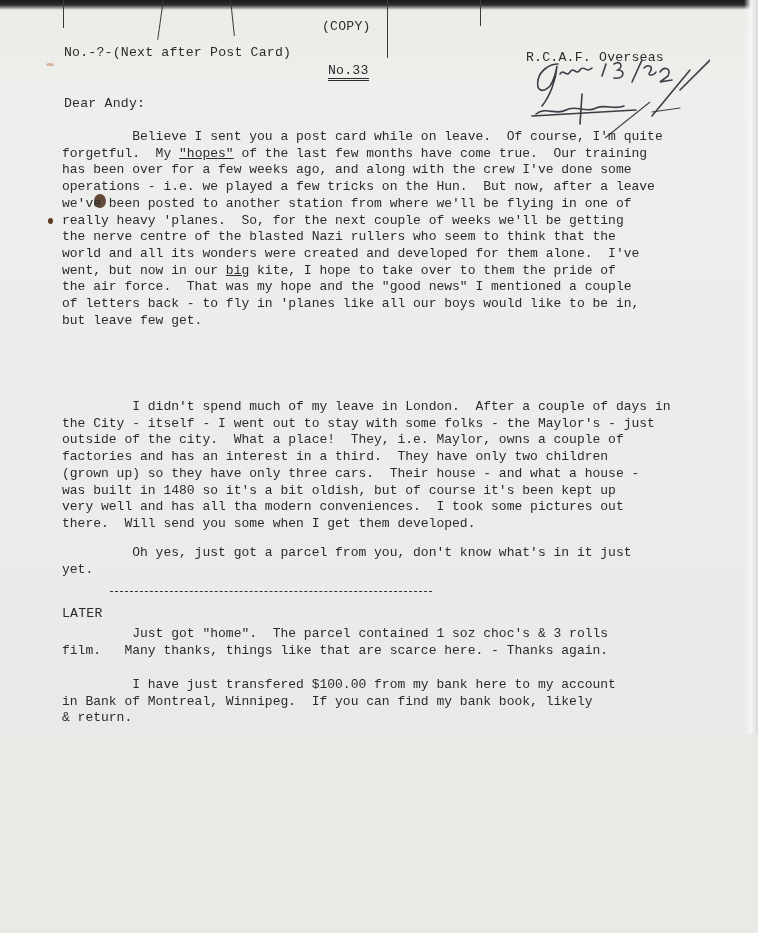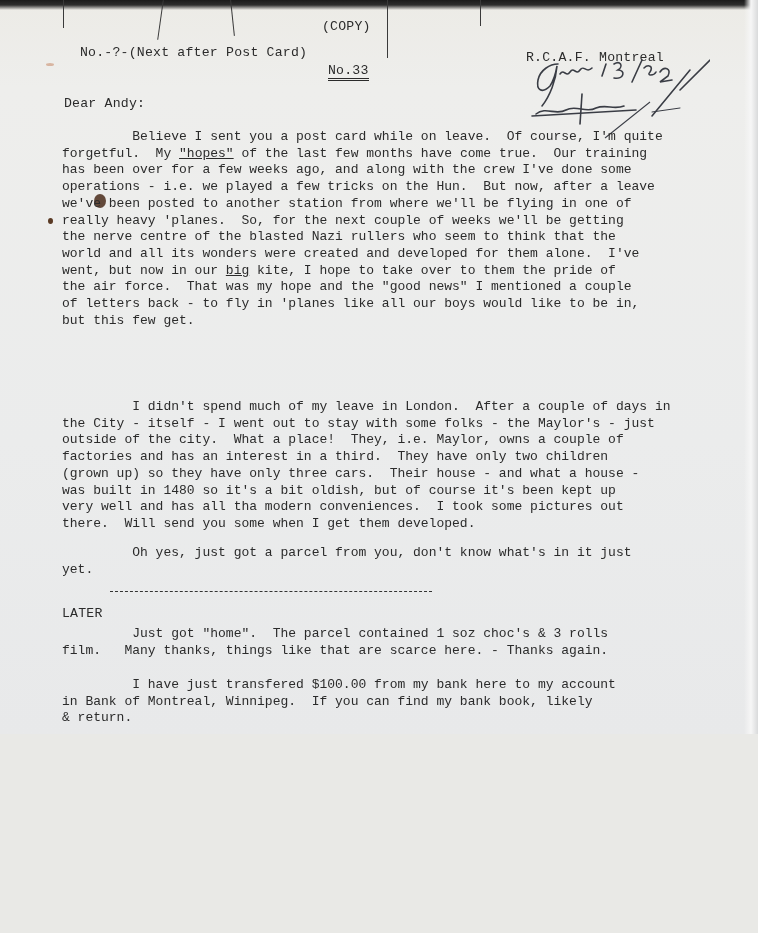--- a/index.html
+++ b/index.html
@@ -42,23 +42,23 @@
   <div class="crease" style="left:232px;height:36px;transform:rotate(-6deg);"></div>
   <div class="crease" style="left:387px;height:58px;"></div>
   <div class="crease" style="left:480px;height:26px;"></div>
   <div class="right-edge"></div>
 
   <div class="stain" style="left:94px;top:194px;width:12px;height:14px;background:#4a2c1b;opacity:.85;"></div>
   <div class="stain" style="left:48px;top:218px;width:5px;height:6px;background:#5a3a24;"></div>
   <div class="stain" style="left:46px;top:63px;width:8px;height:3px;background:#c99070;opacity:.6;"></div>
 
   <div class="line" style="left:322px;top:19px;">(COPY)</div>
-  <div class="line" style="left:64px;top:45px;margin-left:16px;">No.-?-(Next after Post Card)</div>
+  <div class="line" style="left:64px;top:45px;">No.-?-(Next after Post Card)</div>
   <div class="line" style="left:328px;top:63px;"><span class="dbl">No.33</span></div>
-  <div class="line" style="left:526px;top:50px;">R.C.A.F. Montreal</div>
+  <div class="line" style="left:526px;top:50px;">R.C.A.F. Overseas</div>
 
   <svg class="hand" viewBox="0 0 190 80">
     <g fill="none" stroke="#3a3d45" stroke-width="1.6" stroke-linecap="round">
       <path d="M38 14 C30 14 20 20 18 30 C16 40 22 44 30 36 C34 30 36 22 37 16 C36 30 30 46 22 56"></path>
       <path d="M40 24 c4 -6 6 4 10 -2 c4 -6 6 4 10 -2 c4 -6 6 4 12 -2"></path>
       <path d="M82 26 l4 -12"></path>
       <path d="M94 14 c6 -4 10 2 4 6 c8 0 6 10 -4 8"></path>
       <path d="M112 32 l10 -22"></path>
       <path d="M124 18 c4 -4 10 -2 6 4 c-4 4 4 4 6 0"></path>
       <path d="M140 22 c4 -6 12 -4 8 4 l-8 6 l12 -2"></path>
@@ -82,21 +82,21 @@
     <span class="row"><span>forgetful.  My </span><span class="u">"hopes"</span><span> of the last few months have come true.  Our training</span></span>
     <span class="row">has been over for a few weeks ago, and along with the crew I've done some</span>
     <span class="row">operations - i.e. we played a few tricks on the Hun.  But now, after a leave</span>
     <span class="row">we've been posted to another station from where we'll be flying in one of</span>
     <span class="row">really heavy 'planes.  So, for the next couple of weeks we'll be getting</span>
     <span class="row">the nerve centre of the blasted Nazi rullers who seem to think that the</span>
     <span class="row">world and all its wonders were created and developed for them alone.  I've</span>
     <span class="row"><span>went, but now in our </span><span class="u">big</span><span> kite, I hope to take over to them the pride of</span></span>
     <span class="row">the air force.  That was my hope and the "good news" I mentioned a couple</span>
     <span class="row">of letters back - to fly in 'planes like all our boys would like to be in,</span>
-    <span class="row">but this few get.</span>
+    <span class="row">but leave few get.</span>
   </div>
 
   <div class="para" style="top:399px;">
     <span class="row">         I didn't spend much of my leave in London.  After a couple of days in</span>
     <span class="row">the City - itself - I went out to stay with some folks - the Maylor's - just</span>
     <span class="row">outside of the city.  What a place!  They, i.e. Maylor, owns a couple of</span>
     <span class="row">factories and has an interest in a third.  They have only two children</span>
     <span class="row">(grown up) so they have only three cars.  Their house - and what a house -</span>
     <span class="row">was built in 1480 so it's a bit oldish, but of course it's been kept up</span>
     <span class="row">very well and has all tha modern conveniences.  I took some pictures out</span>

